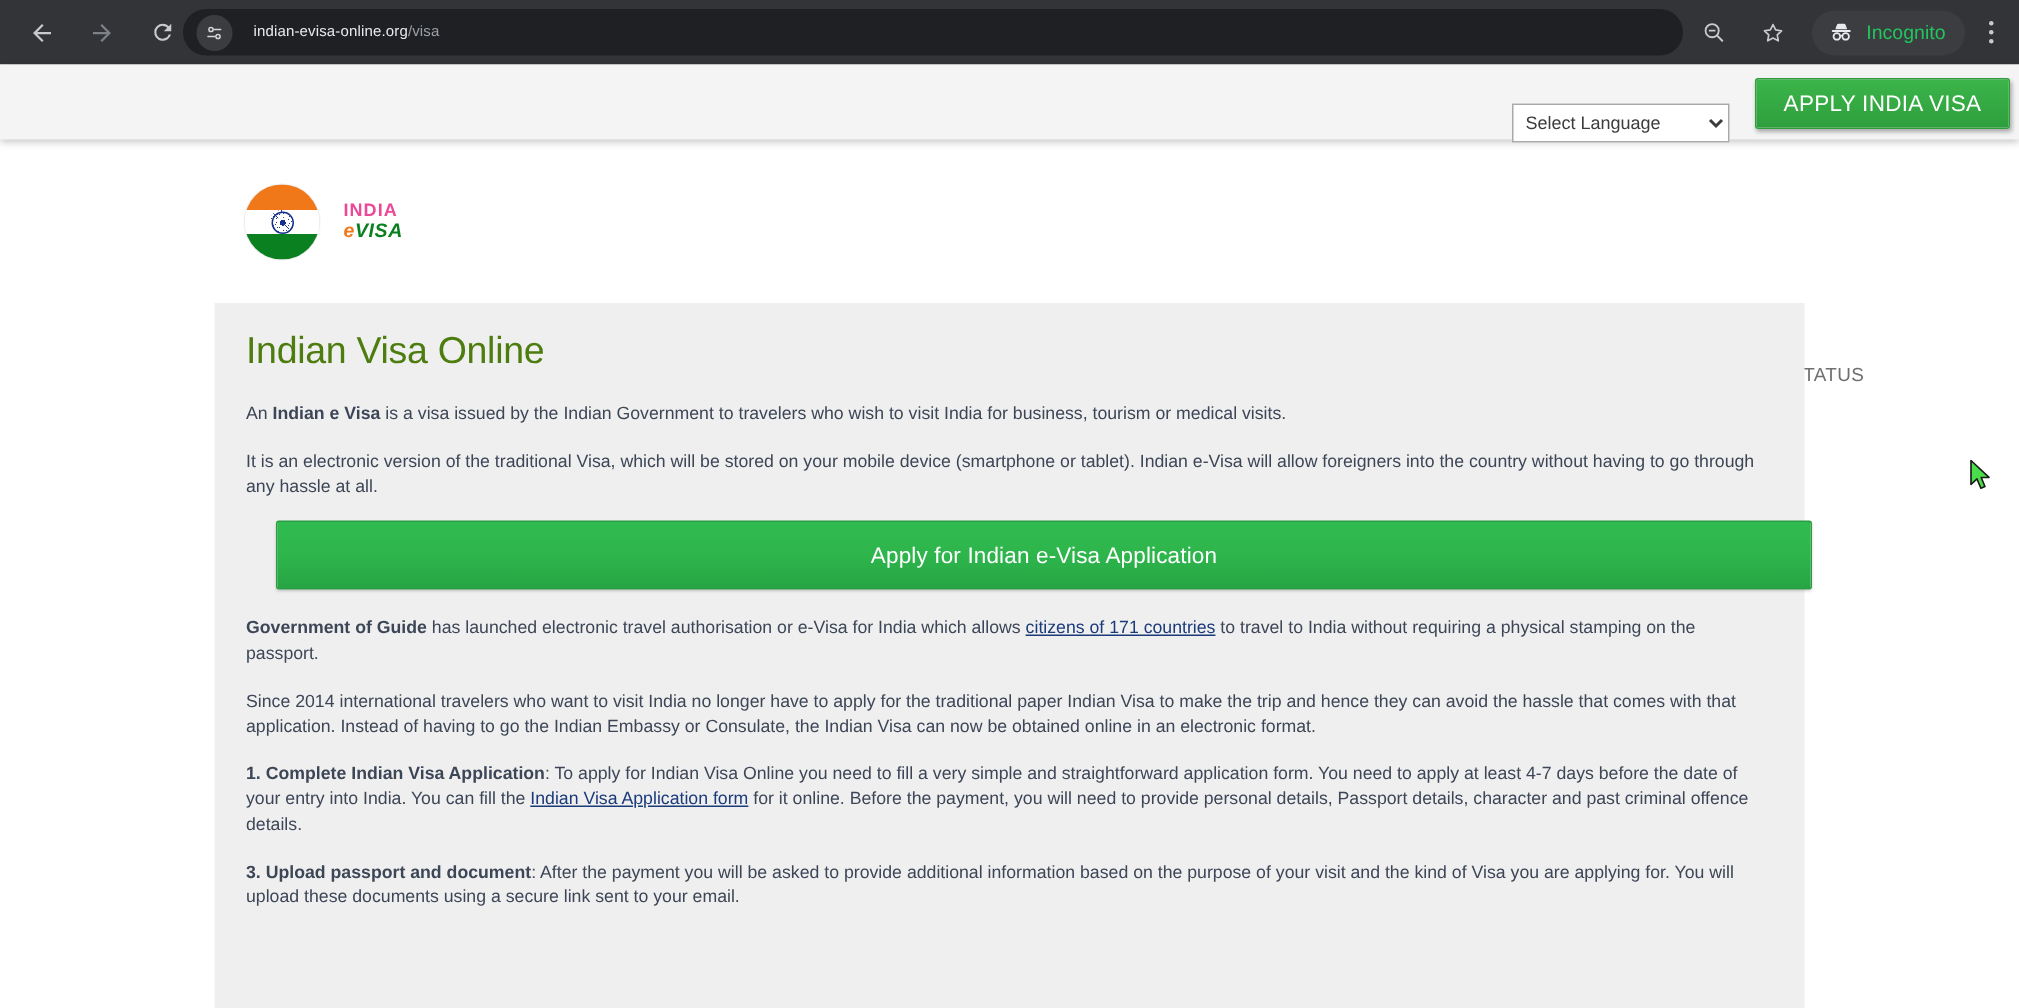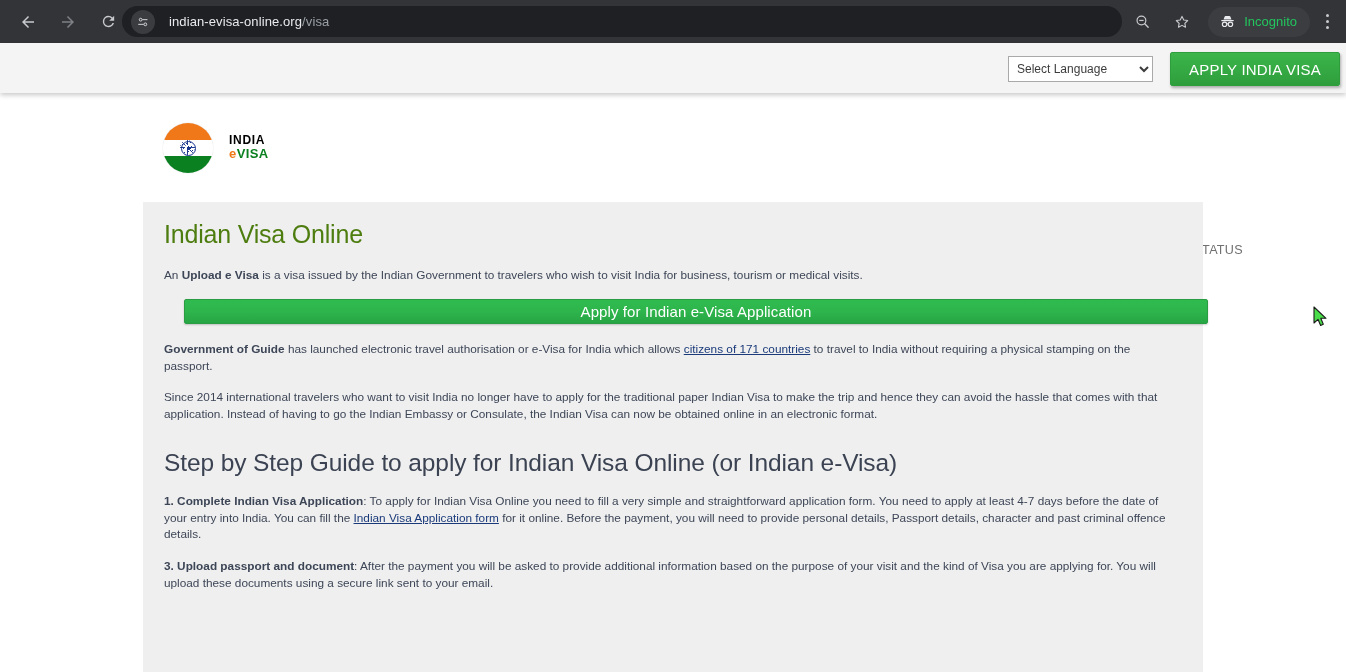--- a/index.html
+++ b/index.html
@@ -35,21 +35,21 @@
   }
   .omnibox-icon {
     width: 24px; height: 24px; border-radius: 50%;
     background: #3b3c40;
     display: flex; align-items: center; justify-content: center;
     flex: 0 0 24px;
   }
   .omnibox-url {
     margin-left: 14px;
     color: #e8eaed;
-    font-size: 13px;
+    font-size: 10px;
     letter-spacing: 0.1px;
     white-space: nowrap;
   }
   .omnibox-url .path { color: #9aa0a6; }
   .chrome-right {
     position: absolute; right: 0; top: 0; height: 43px;
     display: flex; align-items: center;
   }
   .icon-btn {
     width: 32px; height: 32px;
@@ -78,21 +78,21 @@
 
   
   .site-topbar {
     position: absolute; top: 43px; left: 0;
     width: 1346px; height: 50px;
     background: #f4f4f4;
     box-shadow: 0 2px 5px rgba(0,0,0,0.22);
     z-index: 5;
   }
   .lang-select {
-    position: absolute; left: 1008px; top: 56px;
+    position: absolute; left: 1008px; top: 69px;
     width: 145px; height: 26px;
     background: #ffffff;
     border: 1px solid #a9a9a9;
     font-family: "Liberation Sans", sans-serif;
     font-size: 12px;
     color: #3c3c3c;
     padding: 0 4px;
     z-index: 6;
   }
   .apply-top-btn {
@@ -137,22 +137,22 @@
   .chakra::after {
     content: ""; position: absolute; left: -1.4px; top: -1.4px;
     width: 15px; height: 15px; border-radius: 50%;
     background:
       repeating-conic-gradient(from 0deg, #15338c 0deg 1.5deg, transparent 1.5deg 15deg);
     opacity: 0.95;
     -webkit-mask-image: radial-gradient(circle, transparent 2.5px, #000 3px);
             mask-image: radial-gradient(circle, transparent 2.5px, #000 3px);
   }
   .logo-text { margin-left: 16px; line-height: 1.12; }
-  .logo-india { font-size: 12px; font-weight: bold; color: #000000; letter-spacing: 0.7px; }
-  .logo-evisa { font-size: 13px; font-weight: bold; letter-spacing: 0.4px; }
+  .logo-india { font-size: 12px; font-weight: bold; color: #ec4899; letter-spacing: 0.7px; }
+  .logo-evisa { font-size: 13px; font-weight: bold; letter-spacing: 0.4px; font-style: italic; }
   .logo-evisa .e { color: #f07818; }
   .logo-evisa .visa { color: #0a8020; }
 
   .main-nav {
     position: absolute; left: 600px; top: 148px;
     display: flex; align-items: center;
   }
   .nav-item {
     font-size: 12.6px;
     color: #707070;
@@ -198,21 +198,21 @@
     font-size: 11.8px;
     line-height: 1.42;
     color: #3d4657;
   }
   p.body-text b, p.body-text strong { font-weight: bold; }
   a.inline-link {
     color: #1a3a7a;
   }
   .apply-cta {
     display: block;
-    width: 1024px; height: 25px;
+    width: 1024px; height: 46px;
     margin: 2px 0 17px 20px;
     background: linear-gradient(180deg, #2fbb4f 0%, #2eb54c 50%, #27a544 100%);
     border: 1px solid #2a9c41;
     border-radius: 2px;
     color: #ffffff;
     font-size: 15px;
     letter-spacing: 0.1px;
     display: flex; align-items: center; justify-content: center;
     box-shadow: 0 1px 2px rgba(0,0,0,0.2);
     cursor: pointer;
@@ -337,31 +337,31 @@
     <div class="nav-item">
       <span>VISA STATUS</span>
     </div>
   </div>
 </div>
 
 <div class="content-panel">
 
   <h1 class="page-title">Indian Visa Online</h1>
 
-  <p class="body-text"><span>An </span><b>Upload e Visa</b><span> is a visa issued by the Indian Government to travelers who wish to visit India for business, tourism or medical visits.</span></p>
-
+  <p class="body-text"><span>An </span><b>Indian e Visa</b><span> is a visa issued by the Indian Government to travelers who wish to visit India for business, tourism or medical visits.</span></p>
+
+  <p class="body-text">It is an electronic version of the traditional Visa, which will be stored on your mobile device (smartphone or tablet). Indian e-Visa will allow foreigners into the country without having to go through any hassle at all.</p>
 
   <div class="apply-cta">Apply for Indian e-Visa Application</div>
 
   <p class="body-text"><b>Government of Guide</b><span> has launched electronic travel authorisation or e-Visa for India which allows </span><a class="inline-link" href="#">citizens of 171 countries</a><span> to travel to India without requiring a physical stamping on the passport.</span></p>
 
   <p class="body-text">Since 2014 international travelers who want to visit India no longer have to apply for the traditional paper Indian Visa to make the trip and hence they can avoid the hassle that comes with that application. Instead of having to go the Indian Embassy or Consulate, the Indian Visa can now be obtained online in an electronic format.</p>
 
 
-  <h2 class="section-title">Step by Step Guide to apply for Indian Visa Online (or Indian e-Visa)</h2>
 
   <p class="body-text"><b>1. Complete Indian Visa Application</b><span>: To apply for Indian Visa Online you need to fill a very simple and straightforward application form. You need to apply at least 4-7 days before the date of your entry into India. You can fill the </span><a class="inline-link" href="#">Indian Visa Application form</a><span> for it online. Before the payment, you will need to provide personal details, Passport details, character and past criminal offence details.</span></p>
 
 
   <p class="body-text"><b>3. Upload passport and document</b><span>: After the payment you will be asked to provide additional information based on the purpose of your visit and the kind of Visa you are applying for. You will upload these documents using a secure link sent to your email.</span></p>
 
 </div>
 
 <svg class="cursor" viewBox="0 0 16 22">
   <path d="M1 1 L1 17 L5 13.3 L7.6 19.5 L10.3 18.3 L7.8 12.3 L13 12.3 Z" fill="#4ade4a" stroke="#1b1b1b" stroke-width="1.1" stroke-linejoin="round"></path>

